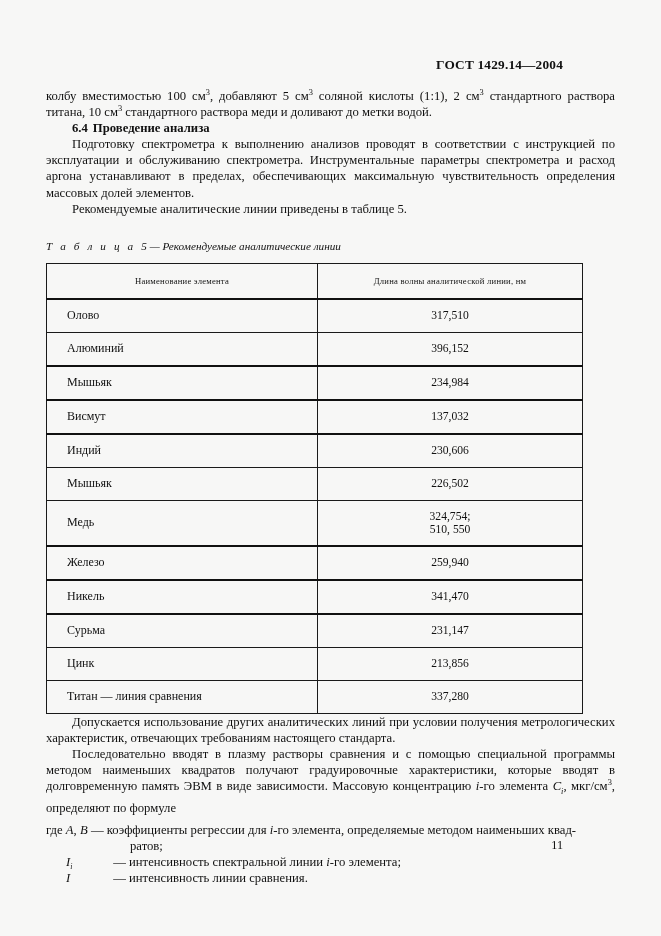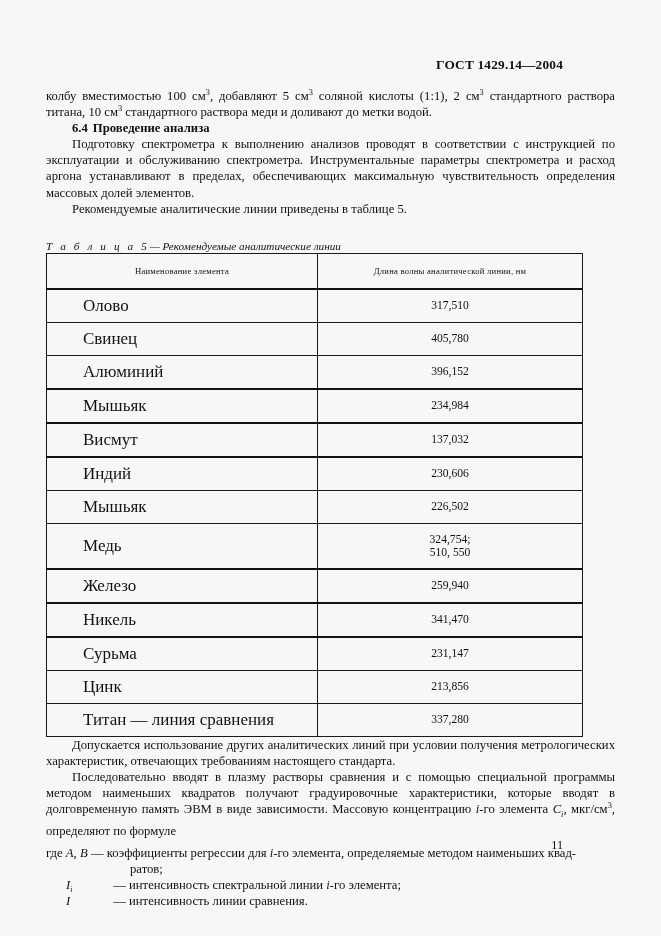--- a/index.html
+++ b/index.html
@@ -109,22 +109,22 @@
     letter-spacing: 0.25px;
     height: 34px;
     text-align: center;
     padding: 0 6px;
   }
   table.lines tbody td {
     height: 32px;
   }
   table.lines tbody td.name {
     text-align: left;
-    padding-left: 36px;
-    font-size: 17px;
+    padding-left: 20px;
+    font-size: 12px;
   }
   table.lines tbody td.val {
     text-align: center;
     font-size: 11.6px;
   }
   table.lines tbody tr.tall td { height: 44px; }
   table.lines tbody td.val .l2 {
     display: block;
     line-height: 13px;
   }
@@ -196,21 +196,21 @@
     line-height: 0;
   }
 
   
   .page-number {
     position: absolute;
     bottom: 83px;
     right: 46px;
     font-size: 12.2px;
   }
-  .sp-before-10 { margin-top: 0; }
+  .sp-before-10 { margin-top: 10px; }
   .sp-before-22 { margin-top: 22px; }
   .sp-before-28 { margin-top: 28px; }
   .sp-before-8  { margin-top: 8px; }
   .sp-before-6  { margin-top: 6px; }
 </style>
 </head>
 <body>
 
 <div class="page">
 
@@ -239,24 +239,20 @@
             <th>Наименование элемента</th>
             <th>Длина волны аналитической линии, нм</th>
           </tr>
         </thead>
         <tbody id="tbody">
             <tr>
               <td class="name">Олово</td>
               <td class="val">317,510</td>
             </tr>
             <tr>
-              <td class="name">Свинец</td>
-              <td class="val">405,780</td>
-            </tr>
-            <tr>
               <td class="name">Алюминий</td>
               <td class="val">396,152</td>
             </tr>
             <tr class="thickline">
               <td class="name">Мышьяк</td>
               <td class="val">234,984</td>
             </tr>
             <tr class="thickline">
               <td class="name">Висмут</td>
               <td class="val">137,032</td>

